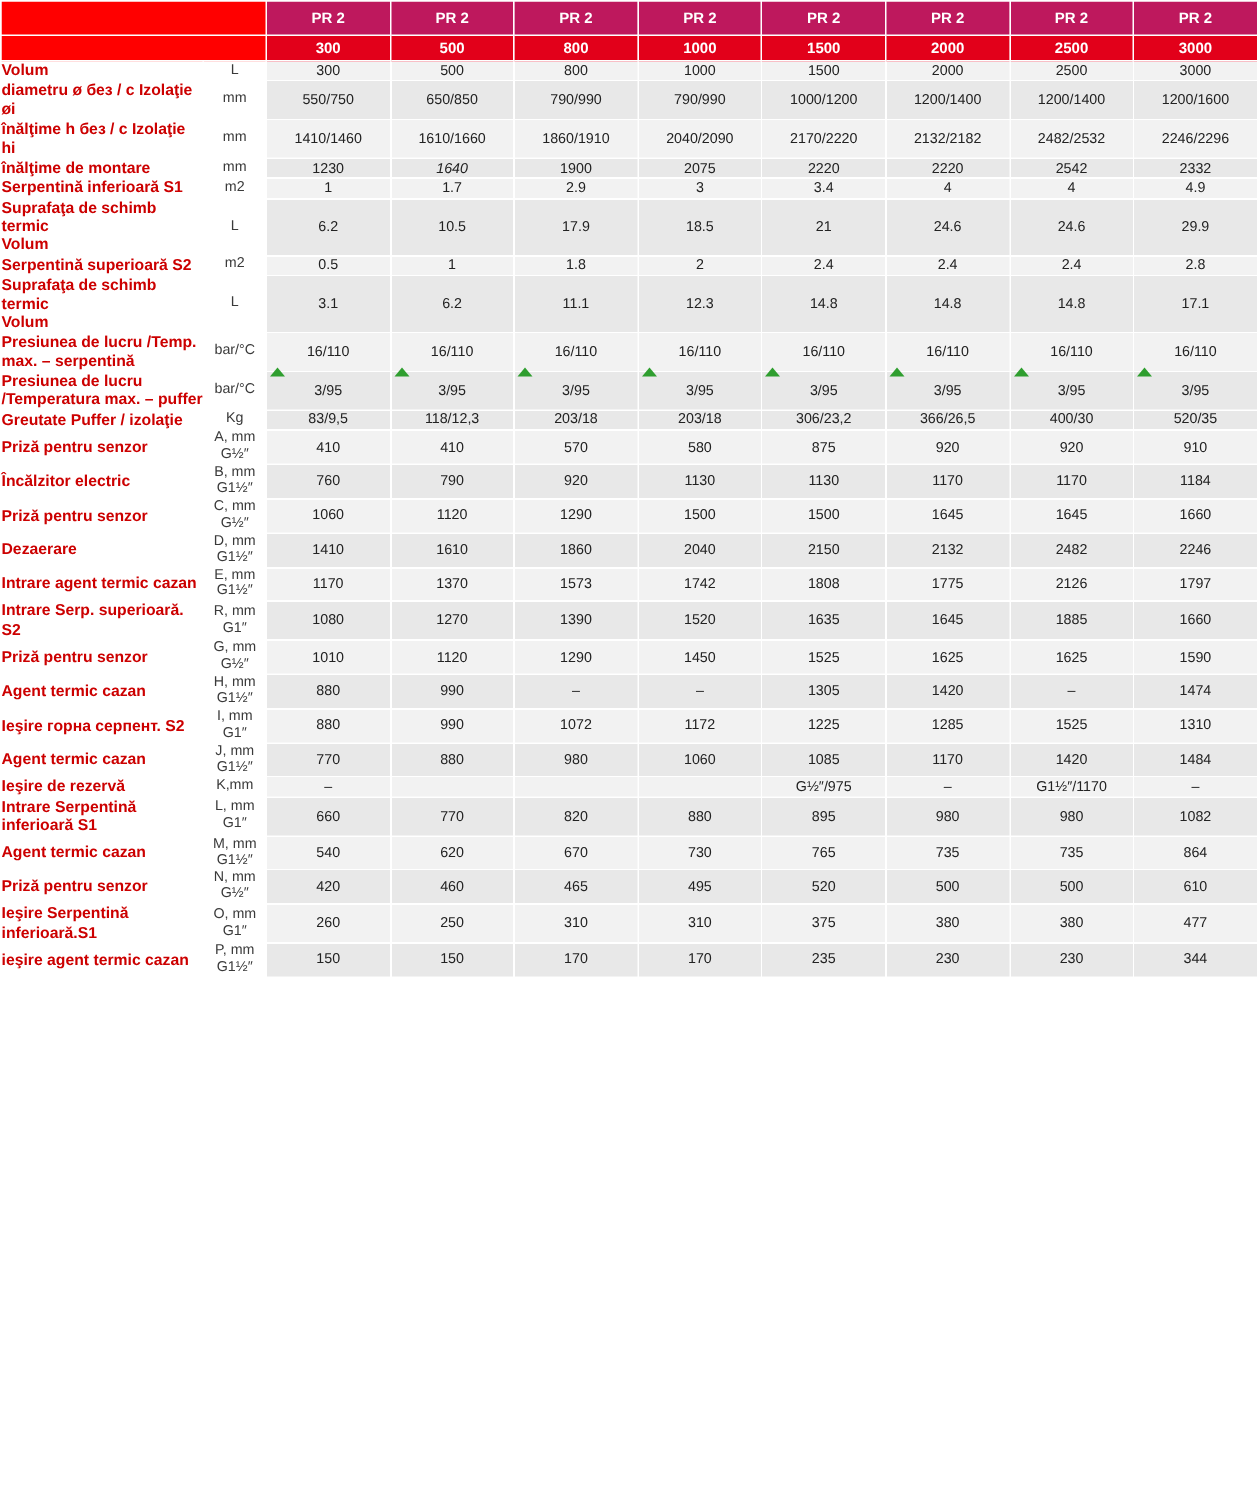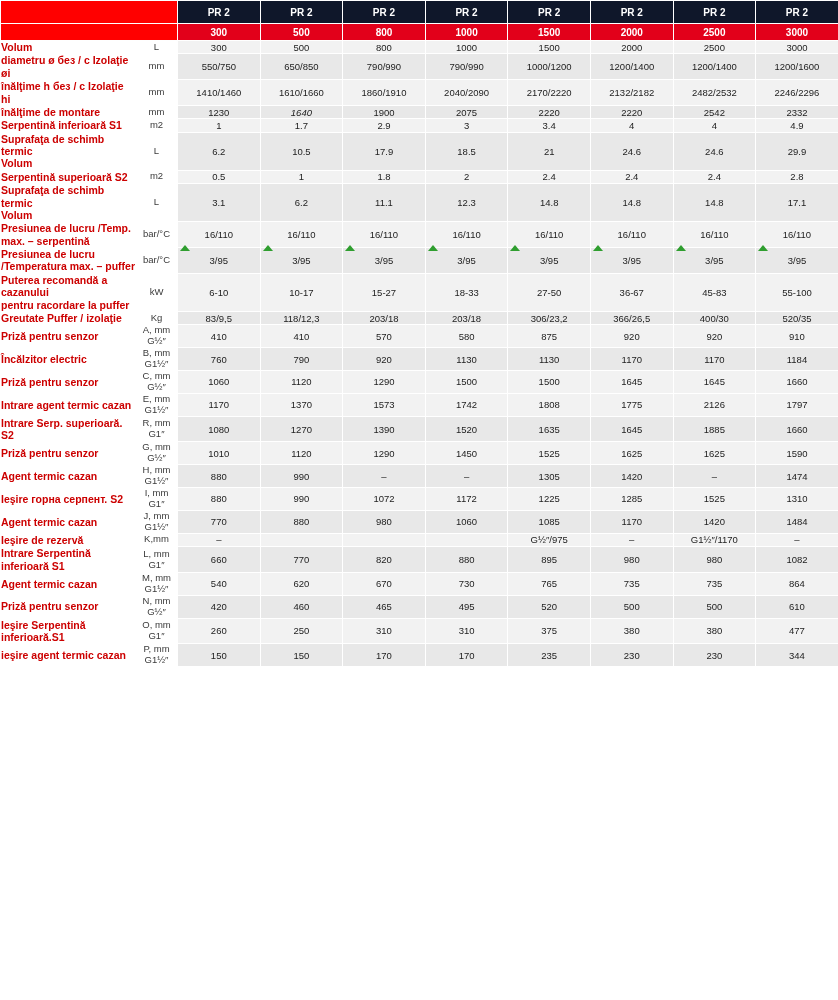--- a/index.html
+++ b/index.html
@@ -2,21 +2,21 @@
 <html><head>
 <meta charset="utf-8">
 <style>
   html,body{margin:0;padding:0;background:#fff;}
   body{font-family:"Liberation Sans", sans-serif;}
   .sheet{width:838px;height:1000px;position:relative;overflow:hidden;background:#fff;}
   table.spec{border-collapse:collapse;width:838px;table-layout:fixed;}
   table.spec td, table.spec th{border:1px solid #ffffff;padding:0;margin:0;}
   
   .hdr-blank{background:#ff0000;}
-  .hdr-model{background:#0f172a;color:#ffffff;font-weight:bold;font-size:10px;text-align:center;height:22px;}
+  .hdr-model{background:#be185d;color:#ffffff;font-weight:bold;font-size:10px;text-align:center;height:22px;}
   .hdr-size{background:#e2001a;color:#ffffff;font-weight:bold;font-size:10px;text-align:center;height:16px;}
   
   td.lbl{background:#ffffff;color:#cc0000;font-weight:bold;font-size:10.5px;padding:3px 4px 3px 5px;vertical-align:middle;line-height:1.18;}
   td.unit{background:#ffffff;color:#3a3a3a;font-size:9.5px;text-align:center;vertical-align:middle;line-height:1.15;}
   td.val{background:#f2f2f2;color:#222222;font-size:9.5px;text-align:center;vertical-align:middle;}
   tr.alt td.val{background:#e8e8e8;}
   col.c-label{width:135px;}
   col.c-unit{width:42px;}
   col.c-v{width:82.6px;}
   .tick{position:absolute;width:0;height:0;border-left:5px solid transparent;border-right:5px solid transparent;border-bottom:6px solid #2f9e2f;}
@@ -179,33 +179,20 @@
           <td class="unit" style="white-space: pre-line;">bar/°C</td>
           <td class="val" style="position: relative;"><span class="tick" style="left: 2px; top: -3px;"></span>3/95</td>
           <td class="val" style="position: relative;"><span class="tick" style="left: 2px; top: -3px;"></span>3/95</td>
           <td class="val" style="position: relative;"><span class="tick" style="left: 2px; top: -3px;"></span>3/95</td>
           <td class="val" style="position: relative;"><span class="tick" style="left: 2px; top: -3px;"></span>3/95</td>
           <td class="val" style="position: relative;"><span class="tick" style="left: 2px; top: -3px;"></span>3/95</td>
           <td class="val" style="position: relative;"><span class="tick" style="left: 2px; top: -3px;"></span>3/95</td>
           <td class="val" style="position: relative;"><span class="tick" style="left: 2px; top: -3px;"></span>3/95</td>
           <td class="val" style="position: relative;"><span class="tick" style="left: 2px; top: -3px;"></span>3/95</td>
         </tr>
-        <tr>
-          <td class="lbl" style="white-space: pre-line;">Puterea recomandă a cazanului
-pentru racordare la puffer</td>
-          <td class="unit" style="white-space: pre-line;">kW</td>
-          <td class="val" style="position: relative;">6-10</td>
-          <td class="val" style="position: relative;">10-17</td>
-          <td class="val" style="position: relative;">15-27</td>
-          <td class="val" style="position: relative;">18-33</td>
-          <td class="val" style="position: relative;">27-50</td>
-          <td class="val" style="position: relative;">36-67</td>
-          <td class="val" style="position: relative;">45-83</td>
-          <td class="val" style="position: relative;">55-100</td>
-        </tr>
         <tr class="alt">
           <td class="lbl" style="white-space: pre-line;">Greutate Puffer / izolaţie</td>
           <td class="unit" style="white-space: pre-line;">Kg</td>
           <td class="val" style="position: relative;">83/9,5</td>
           <td class="val" style="position: relative;">118/12,3</td>
           <td class="val" style="position: relative;">203/18</td>
           <td class="val" style="position: relative;">203/18</td>
           <td class="val" style="position: relative;">306/23,2</td>
           <td class="val" style="position: relative;">366/26,5</td>
           <td class="val" style="position: relative;">400/30</td>
@@ -243,20 +230,33 @@
 G½″</td>
           <td class="val" style="position: relative;">1060</td>
           <td class="val" style="position: relative;">1120</td>
           <td class="val" style="position: relative;">1290</td>
           <td class="val" style="position: relative;">1500</td>
           <td class="val" style="position: relative;">1500</td>
           <td class="val" style="position: relative;">1645</td>
           <td class="val" style="position: relative;">1645</td>
           <td class="val" style="position: relative;">1660</td>
         </tr>
+        <tr class="alt">
+          <td class="lbl" style="white-space: pre-line;">Dezaerare</td>
+          <td class="unit" style="white-space: pre-line;">D, mm
+G1½″</td>
+          <td class="val" style="position: relative;">1410</td>
+          <td class="val" style="position: relative;">1610</td>
+          <td class="val" style="position: relative;">1860</td>
+          <td class="val" style="position: relative;">2040</td>
+          <td class="val" style="position: relative;">2150</td>
+          <td class="val" style="position: relative;">2132</td>
+          <td class="val" style="position: relative;">2482</td>
+          <td class="val" style="position: relative;">2246</td>
+        </tr>
         <tr>
           <td class="lbl" style="white-space: pre-line;">Intrare agent termic cazan</td>
           <td class="unit" style="white-space: pre-line;">E, mm
 G1½″</td>
           <td class="val" style="position: relative;">1170</td>
           <td class="val" style="position: relative;">1370</td>
           <td class="val" style="position: relative;">1573</td>
           <td class="val" style="position: relative;">1742</td>
           <td class="val" style="position: relative;">1808</td>
           <td class="val" style="position: relative;">1775</td>

